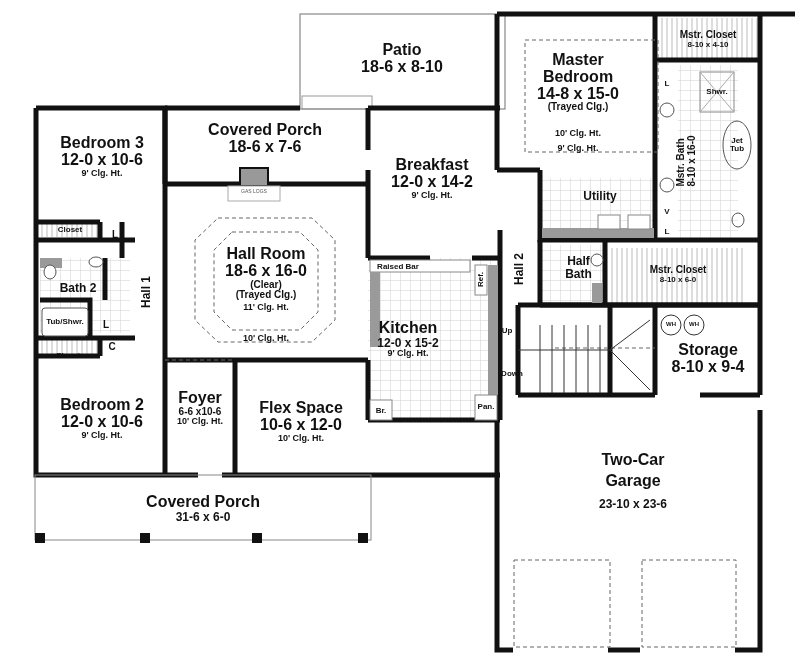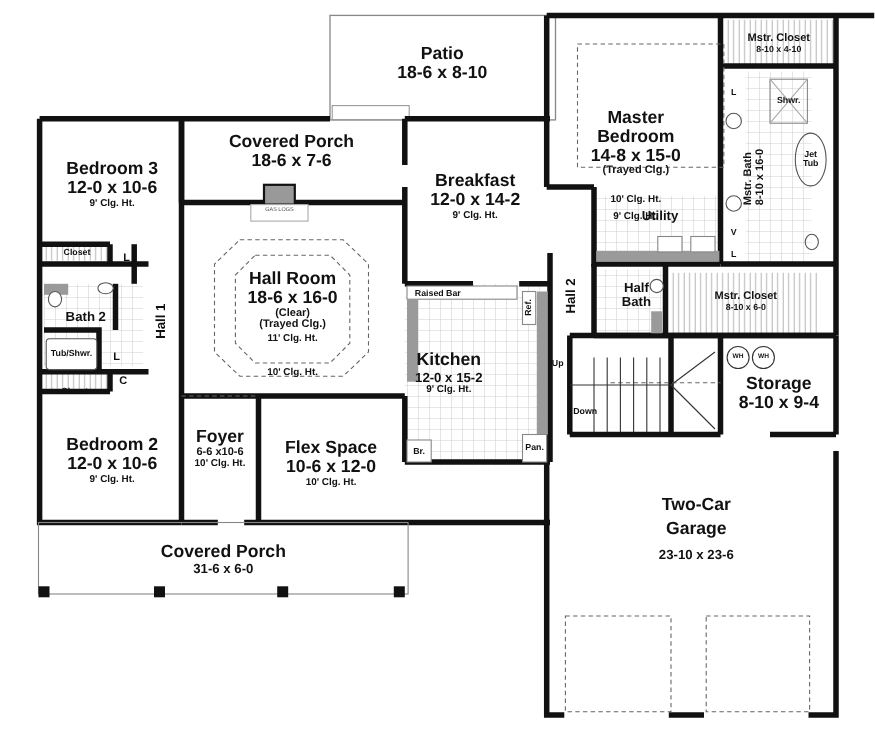--- a/index.html
+++ b/index.html
@@ -146,21 +146,21 @@
     <rect x="252" y="533" width="10" height="10" fill="#111"></rect>
     <rect x="358" y="533" width="10" height="10" fill="#111"></rect>
   </g>
 </svg>
 
 <div class="lbl" style="left:402px;top:42px;">
   <span class="row t1">Patio</span>
   <span class="row t1">18-6 x 8-10</span>
 </div>
 
-<div class="lbl" style="left:578px;top:52px;margin-top:48px;">
+<div class="lbl" style="left:578px;top:52px;">
   <span class="row t1">Master</span>
   <span class="row t1">Bedroom</span>
   <span class="row t1">14-8 x 15-0</span>
   <span class="row t5">(Trayed Clg.)</span>
   <span class="row t3" style="margin-top:16px">10' Clg. Ht.</span>
   <span class="row t3" style="margin-top:6px">9' Clg. Ht.</span>
 </div>
 
 <div class="lbl" style="left:708px;top:30px;">
   <span class="row t5">Mstr. Closet</span>
@@ -173,21 +173,21 @@
 </div>
 <div class="lbl t6" style="left:717px;top:88px;">Shwr.</div>
 <div class="lbl t6" style="left:737px;top:137px;">
   <span class="row">Jet</span>
   <span class="row">Tub</span>
 </div>
 <div class="lbl t6" style="left:667px;top:80px;">L</div>
 <div class="lbl t6" style="left:667px;top:208px;">V</div>
 <div class="lbl t6" style="left:667px;top:228px;">L</div>
 
-<div class="lbl" style="left:102px;top:146px;">
+<div class="lbl" style="left:102px;top:135px;">
   <span class="row t1">Bedroom 3</span>
   <span class="row t1">12-0 x 10-6</span>
   <span class="row t3">9' Clg. Ht.</span>
 </div>
 <div class="lbl t6" style="left:70px;top:226px;">Closet</div>
 <div class="lbl t5" style="left:115px;top:230px;">L</div>
 
 <div class="lbl" style="left:265px;top:122px;">
   <span class="row t1">Covered Porch</span>
   <span class="row t1">18-6 x 7-6</span>
@@ -232,21 +232,21 @@
   <span class="row t1">Kitchen</span>
   <span class="row t4">12-0 x 15-2</span>
   <span class="row t3">9' Clg. Ht.</span>
 </div>
 <div class="lbl t6" style="left:398px;top:263px;">Raised Bar</div>
 <div class="rot t6" style="left:473px;top:275px;transform:rotate(-90deg);">Ref.</div>
 <div class="lbl t6" style="left:381px;top:407px;">Br.</div>
 <div class="lbl t6" style="left:486px;top:403px;">Pan.</div>
 
 <div class="lbl t6" style="left:507px;top:327px;">Up</div>
-<div class="lbl t6" style="left:532px;top:370px;">Down</div>
+<div class="lbl t6" style="left:512px;top:370px;">Down</div>
 
 <div class="lbl" style="left:671px;top:321px;font-size:6px;font-weight:bold;">WH</div>
 <div class="lbl" style="left:694px;top:321px;font-size:6px;font-weight:bold;">WH</div>
 <div class="lbl" style="left:708px;top:342px;">
   <span class="row t1">Storage</span>
   <span class="row t1">8-10 x 9-4</span>
 </div>
 
 <div class="lbl" style="left:102px;top:397px;">
   <span class="row t1">Bedroom 2</span>

